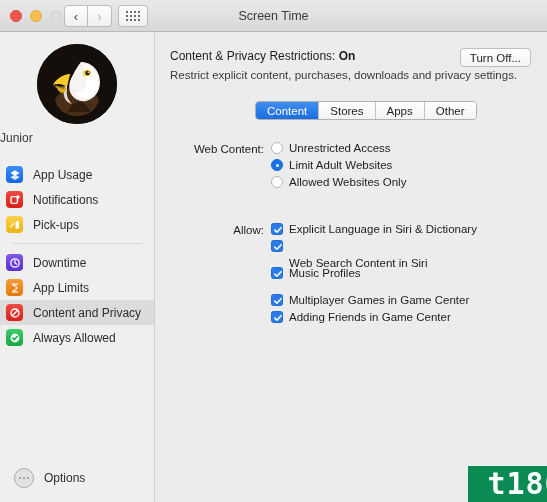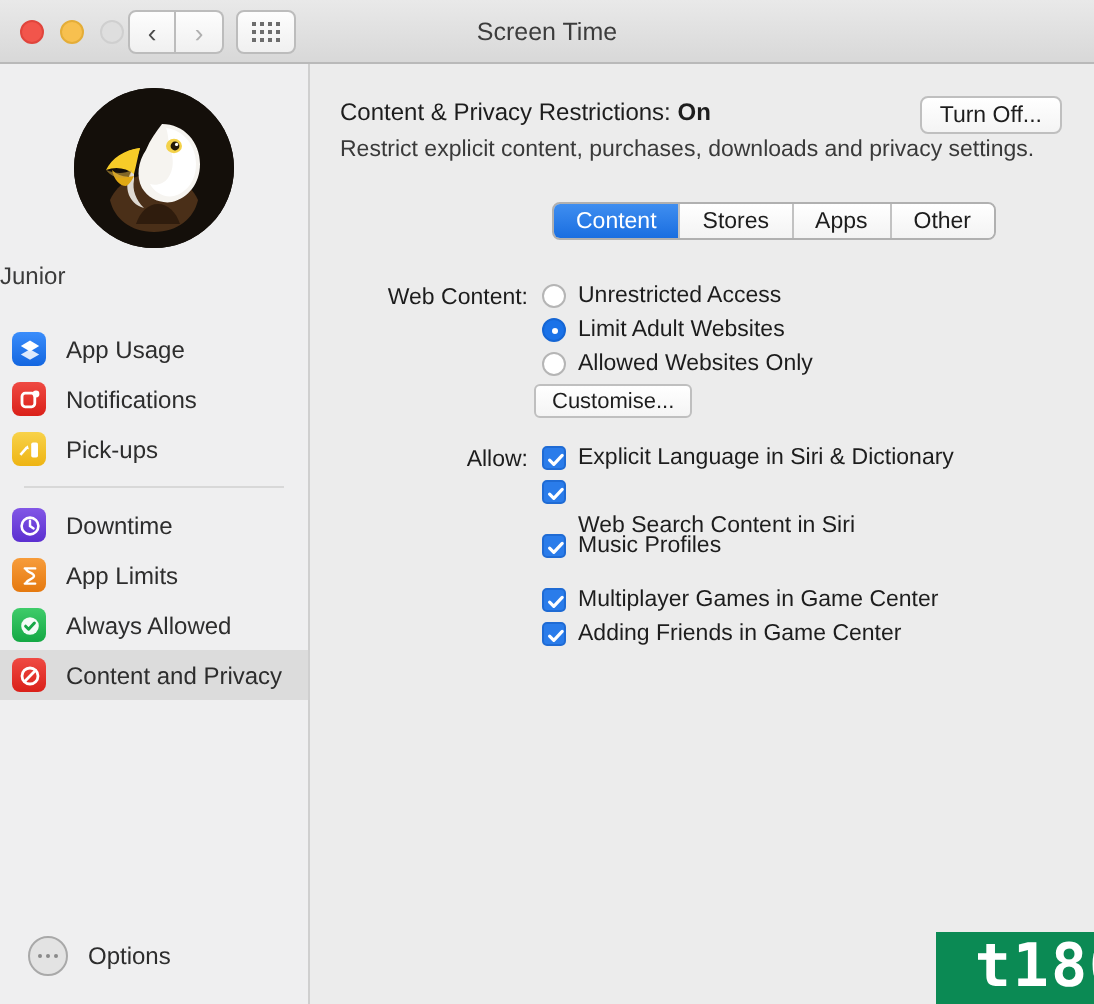--- a/index.html
+++ b/index.html
@@ -97,21 +97,21 @@
   .hdrsub{position:absolute;left:14px;top:37px;font-size:11.5px;color:#3a3a3a;}
 
   .turnoff{
     position:absolute;right:16px;top:16px;height:19px;padding:0 9px;
     background:linear-gradient(#ffffff,#f4f4f4);border:1px solid #bfbfbf;border-radius:4px;
     font-size:11.5px;color:#1d1d1d;display:flex;align-items:center;box-sizing:border-box;
   }
 
   .segmented{
     position:absolute;left:99px;top:69px;height:19px;display:flex;
-    border:1px solid #b0b0b0;border-radius:4px;overflow:hidden;box-sizing:border-box;margin-left:21px;
+    border:1px solid #b0b0b0;border-radius:4px;overflow:hidden;box-sizing:border-box;
   }
   .seg{
     padding:0 11px;height:17px;display:flex;align-items:center;justify-content:center;
     font-size:11.5px;color:#1d1d1d;background:linear-gradient(#ffffff,#f3f3f3);
     border-right:1px solid #c2c2c2;box-sizing:border-box;
   }
   .seg:last-child{border-right:none;}
   .seg.active{background:linear-gradient(#3f8ef0,#1a6ee0);color:#fff;}
 
   .rowlabel{position:absolute;font-size:11.5px;color:#1d1d1d;text-align:right;}
@@ -254,38 +254,38 @@
 
       <div class="navrow">
         <span class="navicon" style="background:linear-gradient(#f79c3a,#e5790f);">
           <svg width="12" height="12" viewBox="0 0 12 12">
               <path d="M3.4 2.2h5.2M3.4 9.8h5.2M4 2.2c0 2 4 2.2 4 3.8S4 7.8 4 9.8" stroke="#fff" stroke-width="1.2" fill="none" stroke-linecap="round"></path>
             </svg>
         </span>
         <span class="navlabel">App Limits</span>
       </div>
 
+      <div class="navrow selected">
+        <span class="navicon" style="background:linear-gradient(#ef4a43,#da2019);">
+          <svg width="12" height="12" viewBox="0 0 12 12">
+              <circle cx="6" cy="6" r="4" fill="none" stroke="#fff" stroke-width="1.4"></circle>
+              <path d="M3.3 8.7 8.7 3.3" stroke="#fff" stroke-width="1.4" stroke-linecap="round"></path>
+            </svg>
+        </span>
+        <span class="navlabel">Content and Privacy</span>
+      </div>
+
       <div class="navrow">
         <span class="navicon" style="background:linear-gradient(#3fcc6a,#14a844);">
           <svg width="12" height="12" viewBox="0 0 12 12">
               <circle cx="6" cy="6" r="4.4" fill="#fff" opacity="0.95"></circle>
               <path d="M3.8 6.1 5.3 7.6 8.2 4.5" stroke="#16a846" stroke-width="1.5" fill="none" stroke-linecap="round" stroke-linejoin="round"></path>
             </svg>
         </span>
         <span class="navlabel">Always Allowed</span>
-      </div>
-
-      <div class="navrow selected">
-        <span class="navicon" style="background:linear-gradient(#ef4a43,#da2019);">
-          <svg width="12" height="12" viewBox="0 0 12 12">
-              <circle cx="6" cy="6" r="4" fill="none" stroke="#fff" stroke-width="1.4"></circle>
-              <path d="M3.3 8.7 8.7 3.3" stroke="#fff" stroke-width="1.4" stroke-linecap="round"></path>
-            </svg>
-        </span>
-        <span class="navlabel">Content and Privacy</span>
       </div>
 
     </div>
 
     <div class="optionsrow">
       <span class="optcircle">
           <i></i>
           <i></i>
           <i></i>
         </span>
@@ -313,21 +313,20 @@
 
     <span class="radio" style="left:115px;top:110px;"></span>
     <span class="optlbl" style="left:133px;top:110px;">Unrestricted Access</span>
 
     <span class="radio on" style="left:115px;top:127px;"></span>
     <span class="optlbl" style="left:133px;top:127px;">Limit Adult Websites</span>
 
     <span class="radio" style="left:115px;top:144px;"></span>
     <span class="optlbl" style="left:133px;top:144px;">Allowed Websites Only</span>
 
-    <div class="customise">Customise...</div>
 
     <div class="rowlabel" style="left:0px;top:192px;width:108px;">Allow:</div>
 
     <span class="chk" style="left:115px;top:191px;">
       <svg width="10" height="10" viewBox="0 0 10 10">
           <path d="M1.8 5.1 3.9 7.2 8.1 2.7" stroke="#fff" stroke-width="1.6" fill="none" stroke-linecap="round" stroke-linejoin="round"></path>
         </svg>
     </span>
     <span class="optlbl" style="left:133px;top:191px;">Explicit Language in Siri &amp; Dictionary</span>
 

